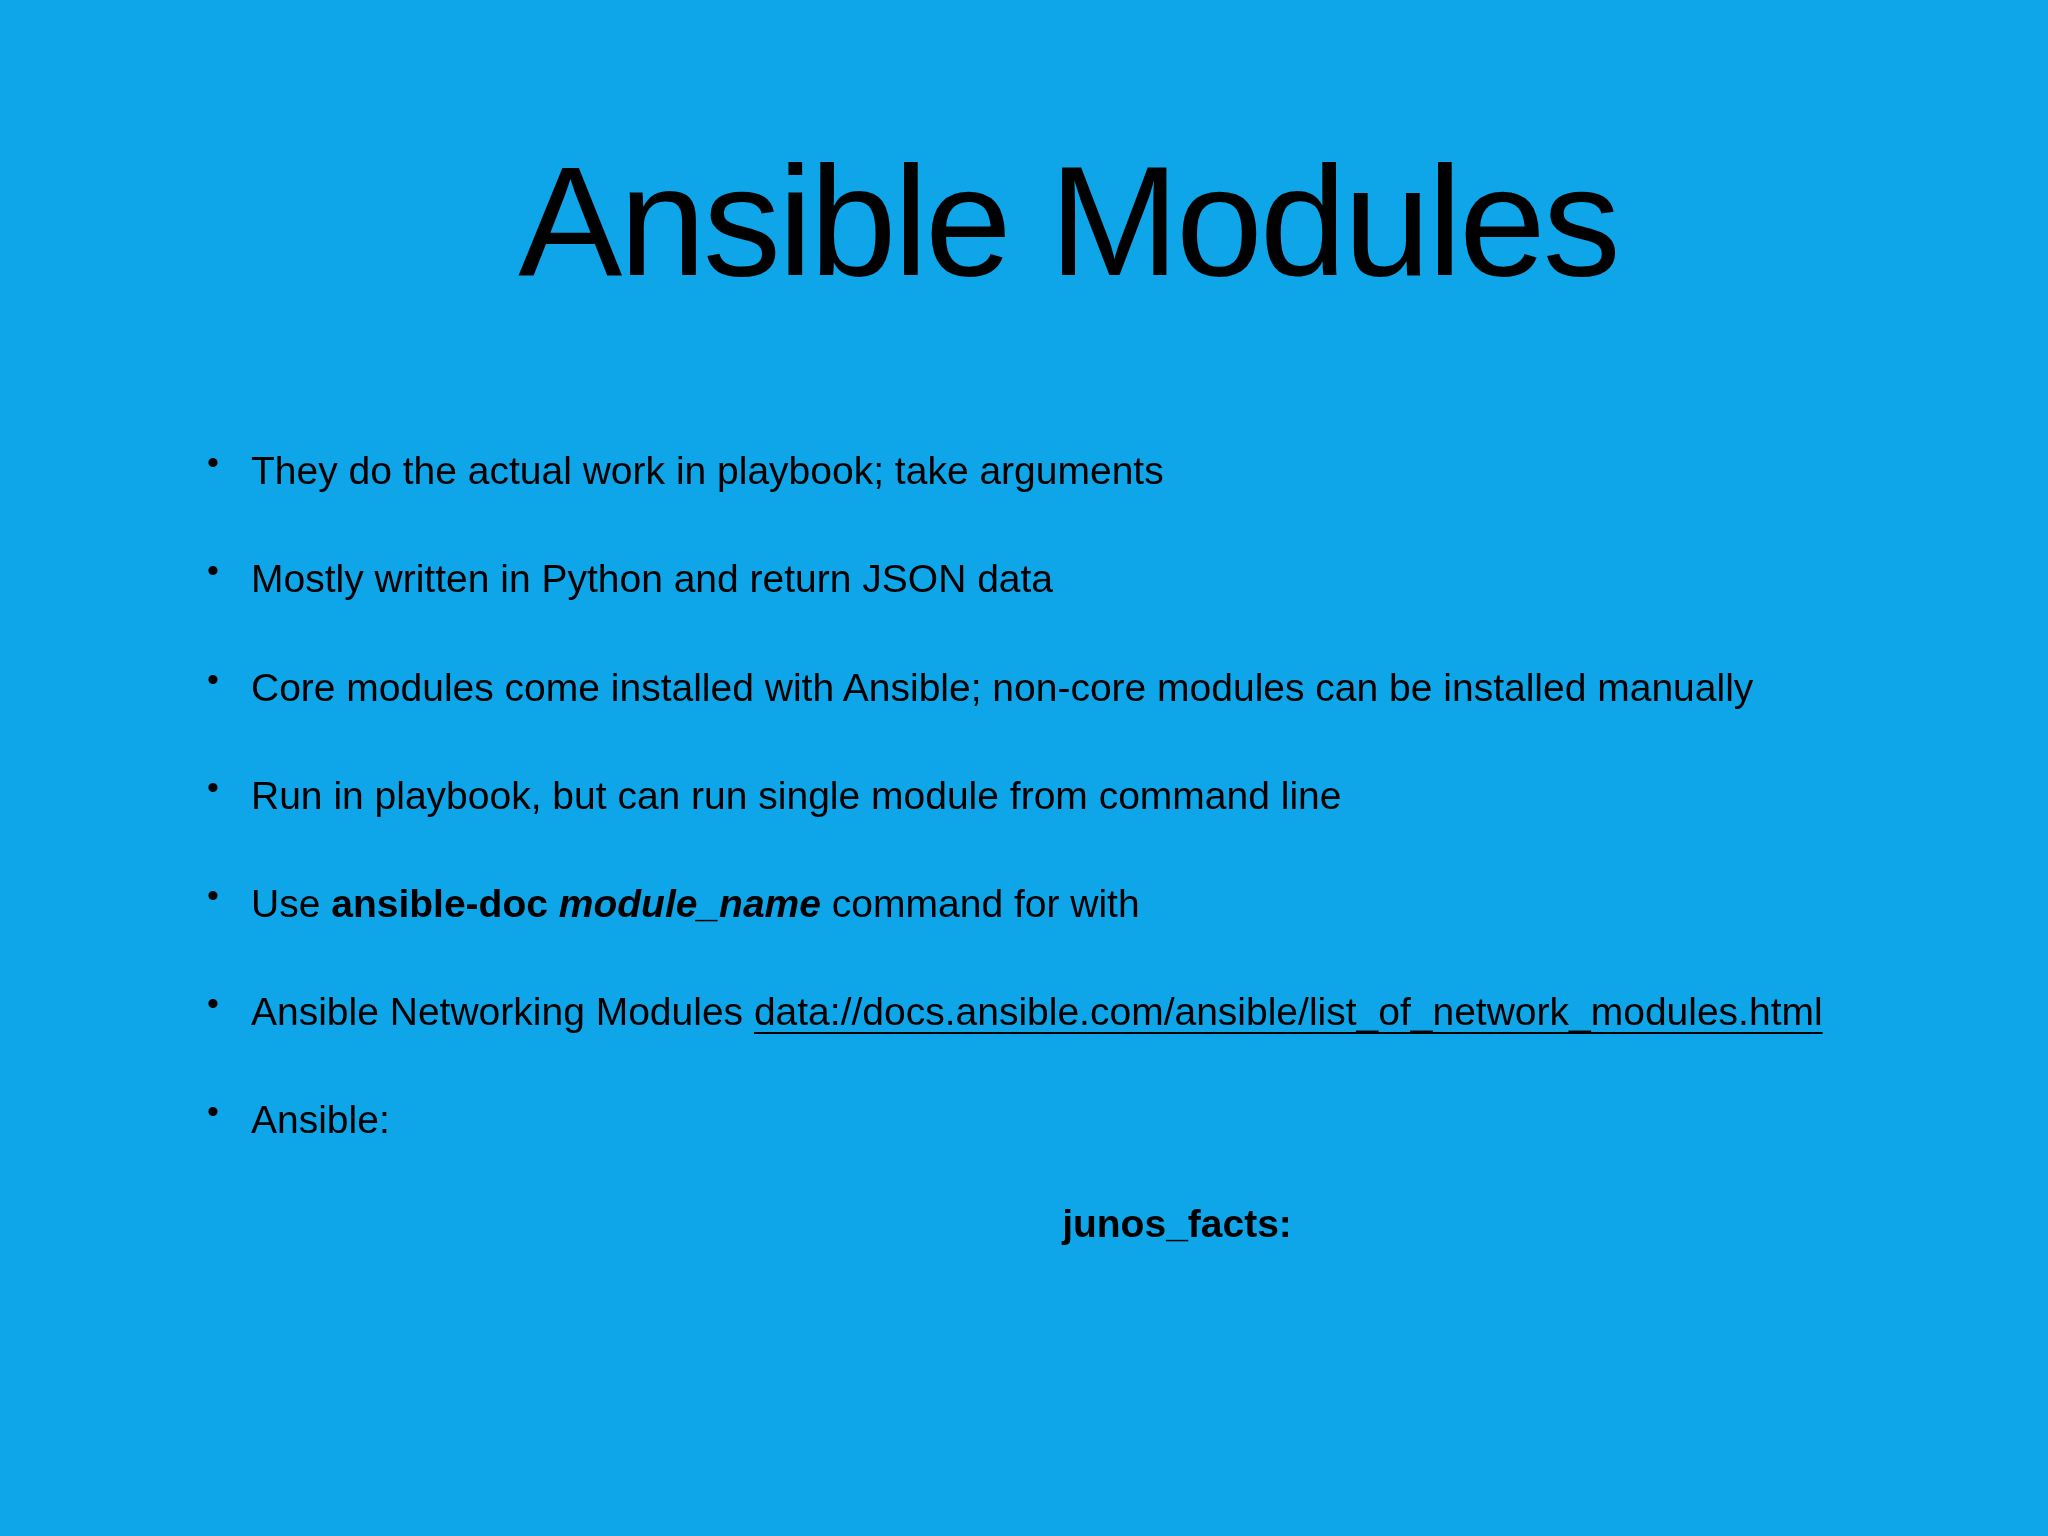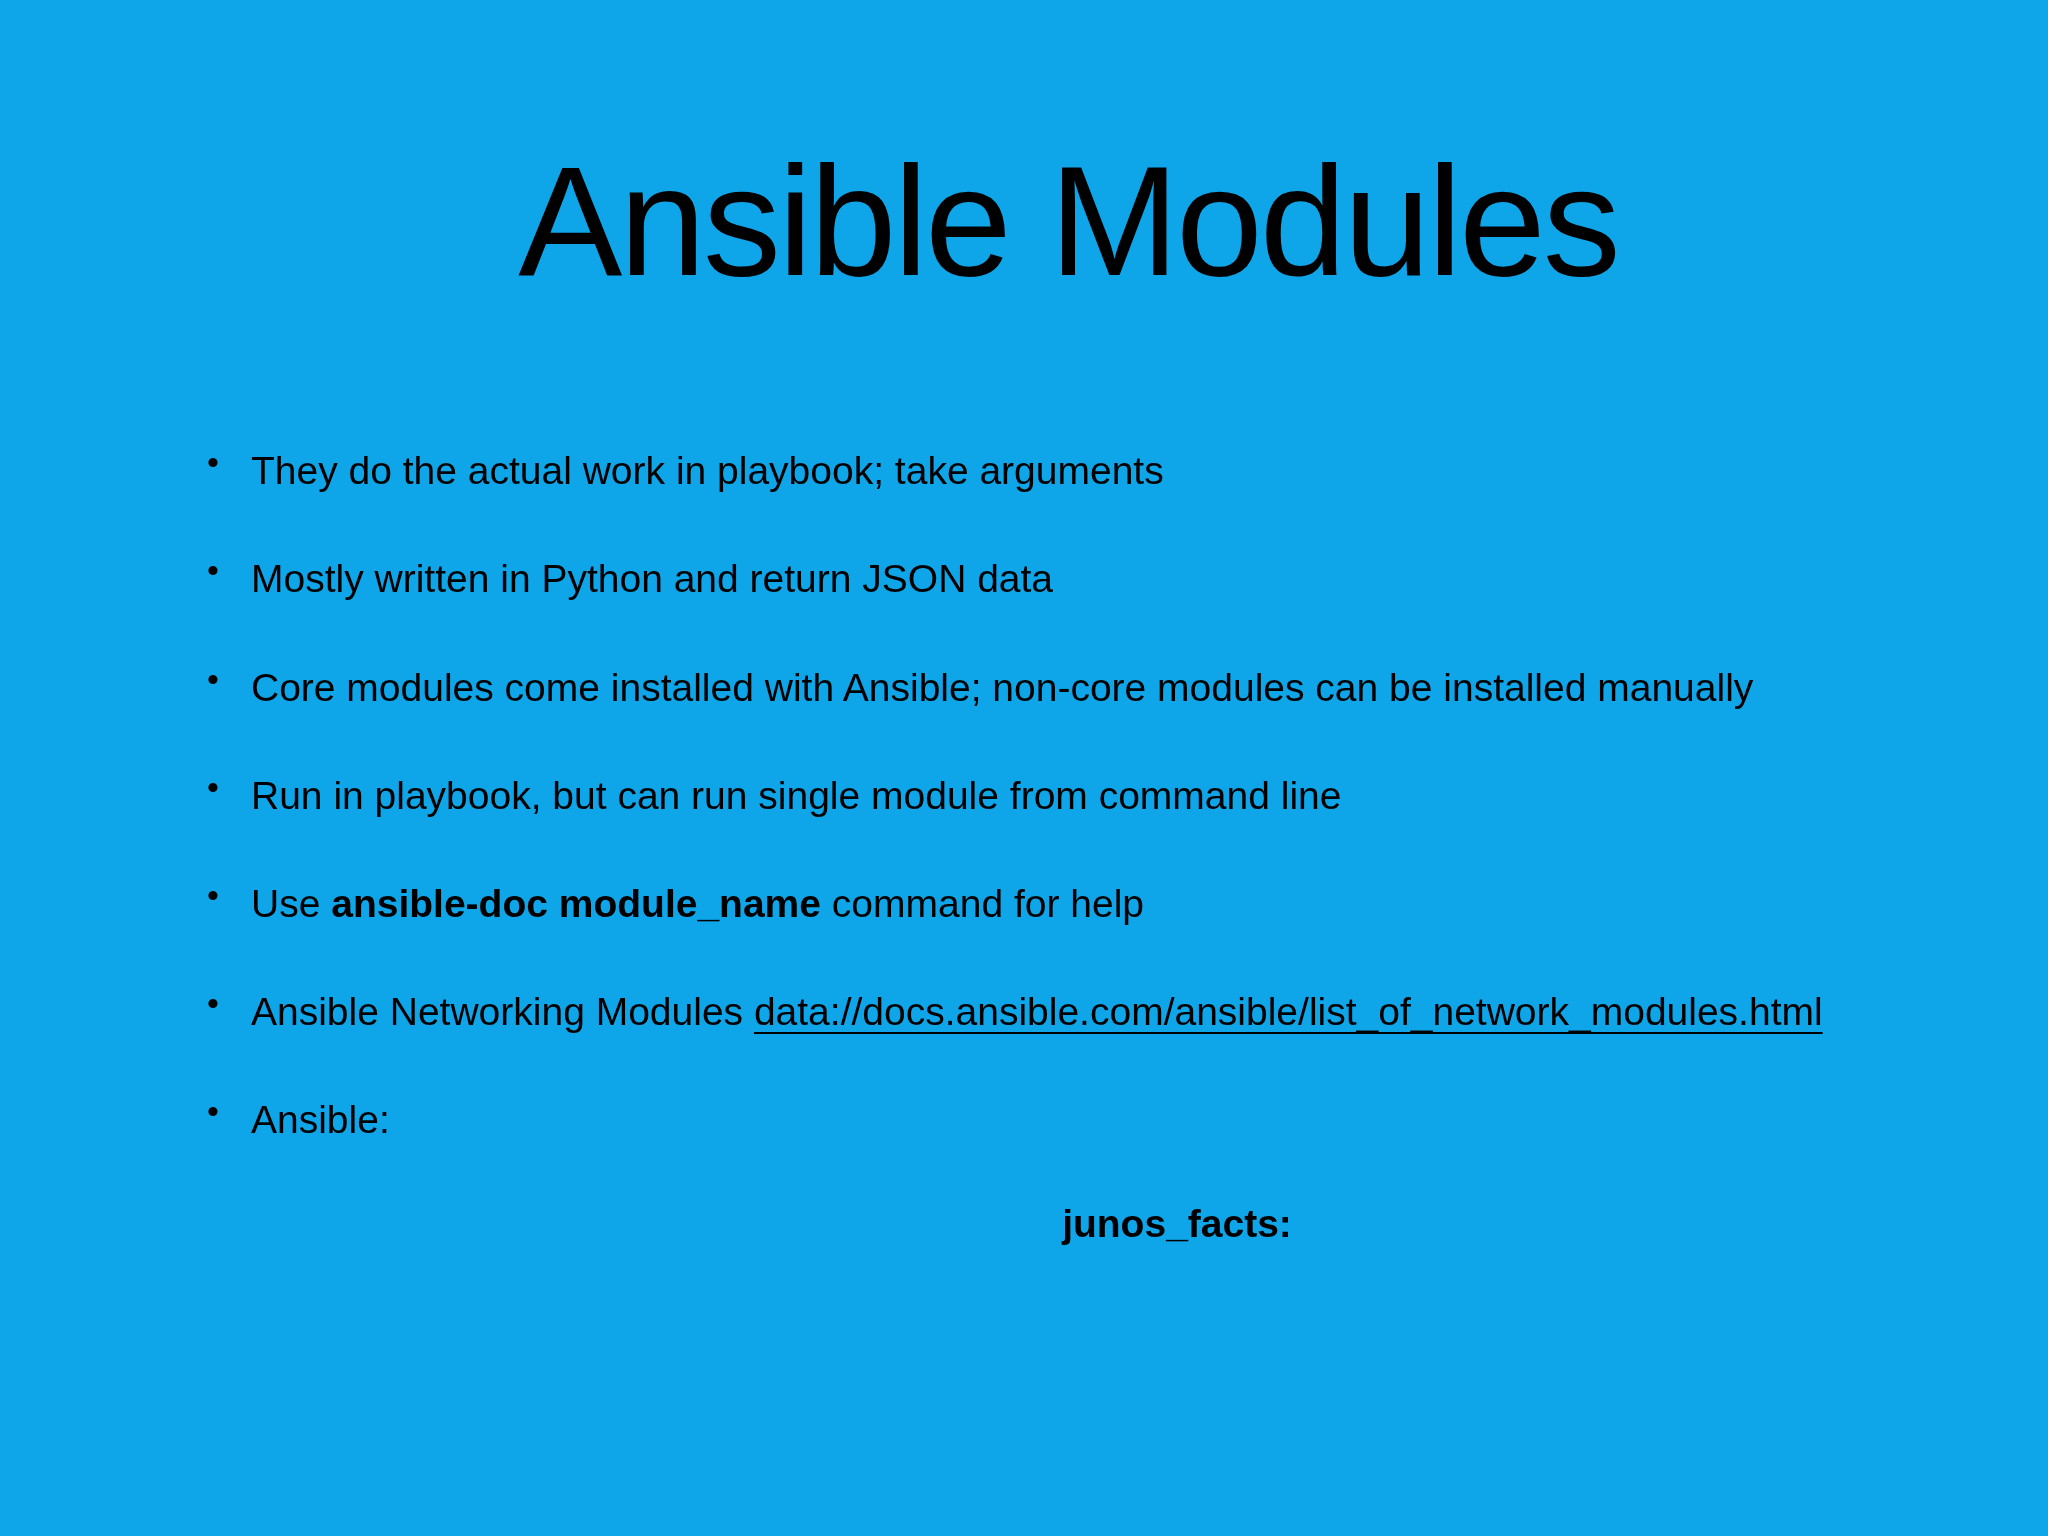--- a/index.html
+++ b/index.html
@@ -41,21 +41,21 @@
     margin-bottom: 51px;
   }
   .bullet-marker {
     flex: none;
     width: 44px;
     font-size: 34px;
     line-height: 49px;
   }
   .bullet-text { flex: 1; margin-top: 8px; }
   .b  { font-weight: bold; }
-  .bi { font-weight: bold; }
+  .bi { font-weight: bold; font-style: italic; }
   a.doc-link {
     color: inherit;
     text-decoration: underline;
     text-decoration-thickness: 2px;
     text-underline-offset: 7px;
   }
   .code-example {
     margin-left: 193px;
     margin-top: -6px;
     font-size: 39px;
@@ -90,21 +90,21 @@
       <span class="bullet-text">Core modules come installed with Ansible; non-core modules can be installed manually</span>
     </li>
 
     <li>
       <span class="bullet-marker">•</span>
       <span class="bullet-text">Run in playbook, but can run single module from command line</span>
     </li>
 
     <li>
       <span class="bullet-marker">•</span>
-      <span class="bullet-text"><span>Use </span><span class="b">ansible-doc </span><span class="bi">module_name</span><span> command for help</span></span>
+      <span class="bullet-text"><span>Use </span><span class="b">ansible-doc </span><span class="bi">module_name</span><span> command for with</span></span>
     </li>
 
     <li>
       <span class="bullet-marker">•</span>
       <span class="bullet-text"><span>Ansible Networking Modules </span><a href="#" class="doc-link">data://docs.ansible.com/ansible/list_of_network_modules.html</a></span>
     </li>
 
     <li>
       <span class="bullet-marker">•</span>
       <span class="bullet-text">Ansible:</span>

